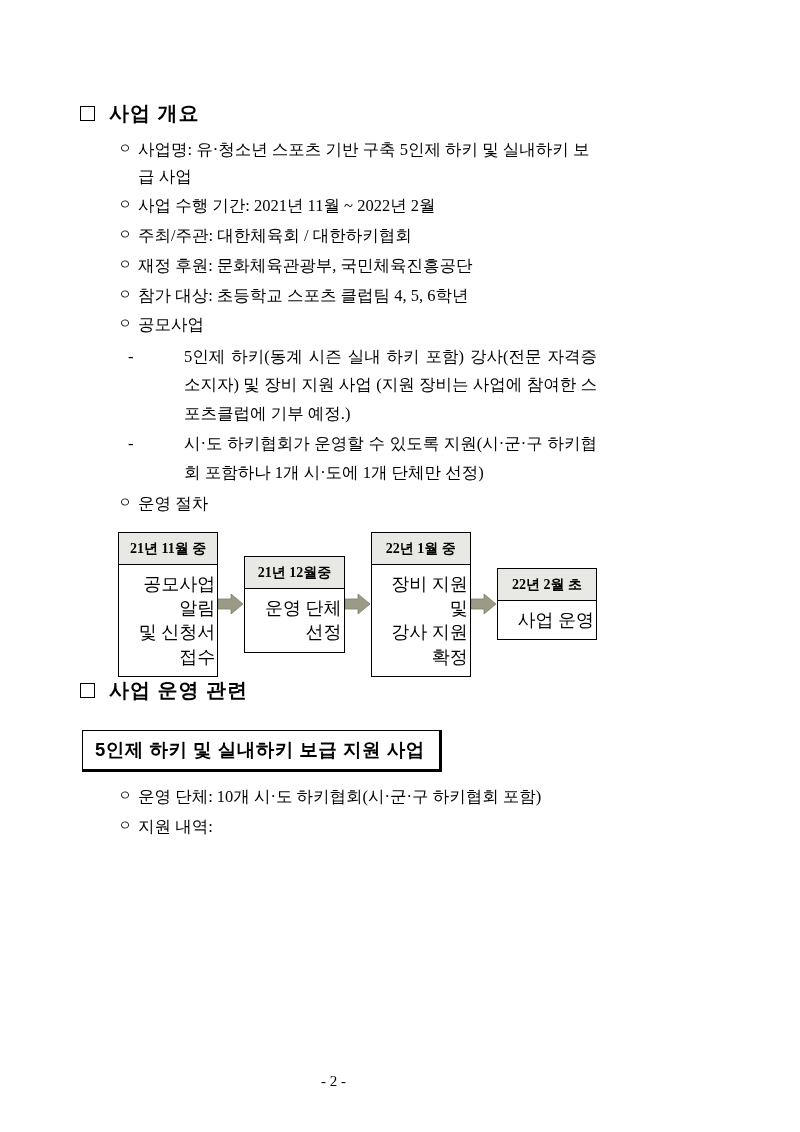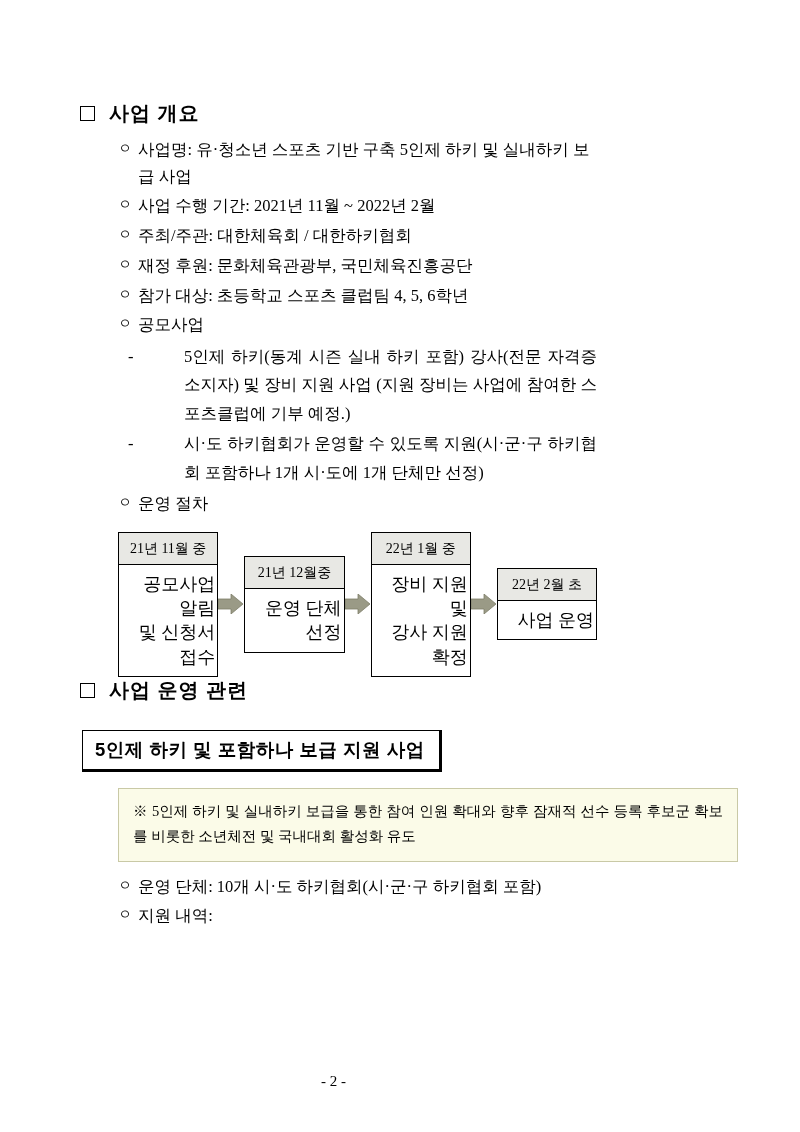--- a/index.html
+++ b/index.html
@@ -101,20 +101,21 @@
     width: 134px;
     box-sizing: border-box;
     background: #ffffff;
   }
   .flow-box .top {
     background: #e8e8e4;
     border-bottom: 1px solid #000;
     text-align: center;
     font-size: 14px;
     padding: 7px 2px 6px 2px;
+    font-weight: bold;
   }
   .flow-box .bot {
     text-align: right;
     font-size: 18px;
     padding: 7px 2px 7px 2px;
     line-height: 1.35;
     min-height: 36px;
     box-sizing: border-box;
   }
   .arrow {
@@ -258,23 +259,22 @@
       <div class="bot" style="white-space:pre-line">사업 운영</div>
     </div>
   </div>
 
   
   <div class="section-head" style="">
     <span class="sq"></span>
     <span class="section-title">사업 운영 관련</span>
   </div>
 
-  <div class="boxed-title">5인제 하키 및 포함하나 보급 지원 사업</div>
-
-  <div class="note-box">※ 5인제 하키 및 실내하키 보급을 통한 참여 인원 확대와 향후 잠재적 선수 등록 후보군 확보를 비롯한 소년체전 및 국내대회 활성화 유도</div>
+  <div class="boxed-title">5인제 하키 및 실내하키 보급 지원 사업</div>
+
 
   <ul class="bullets post-list">
     <li class="bullet-row">
       <span class="bullet-mark">ㅇ</span>
       <span class="bullet-text">운영 단체: 10개 시·도 하키협회(시·군·구 하키협회 포함)</span>
     </li>
     <li class="bullet-row">
       <span class="bullet-mark">ㅇ</span>
       <span class="bullet-text">지원 내역:</span>
     </li>

